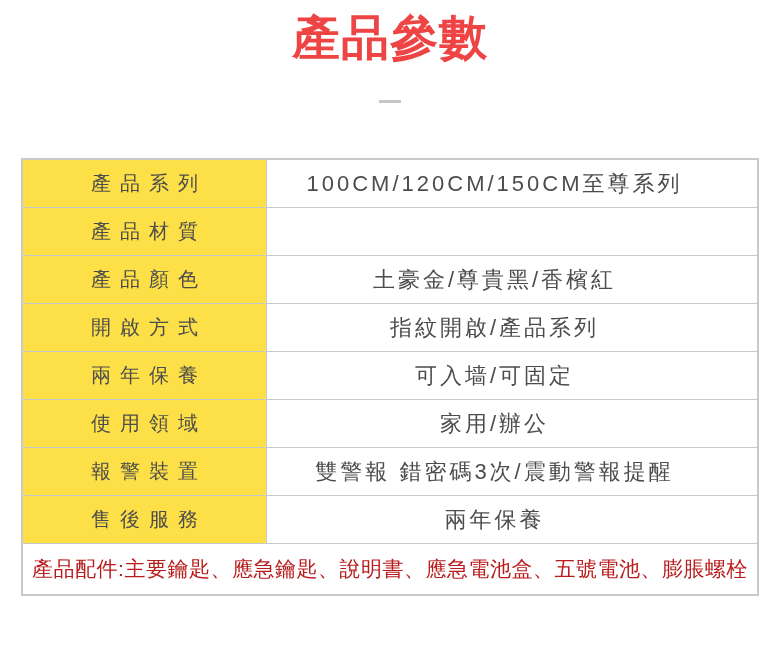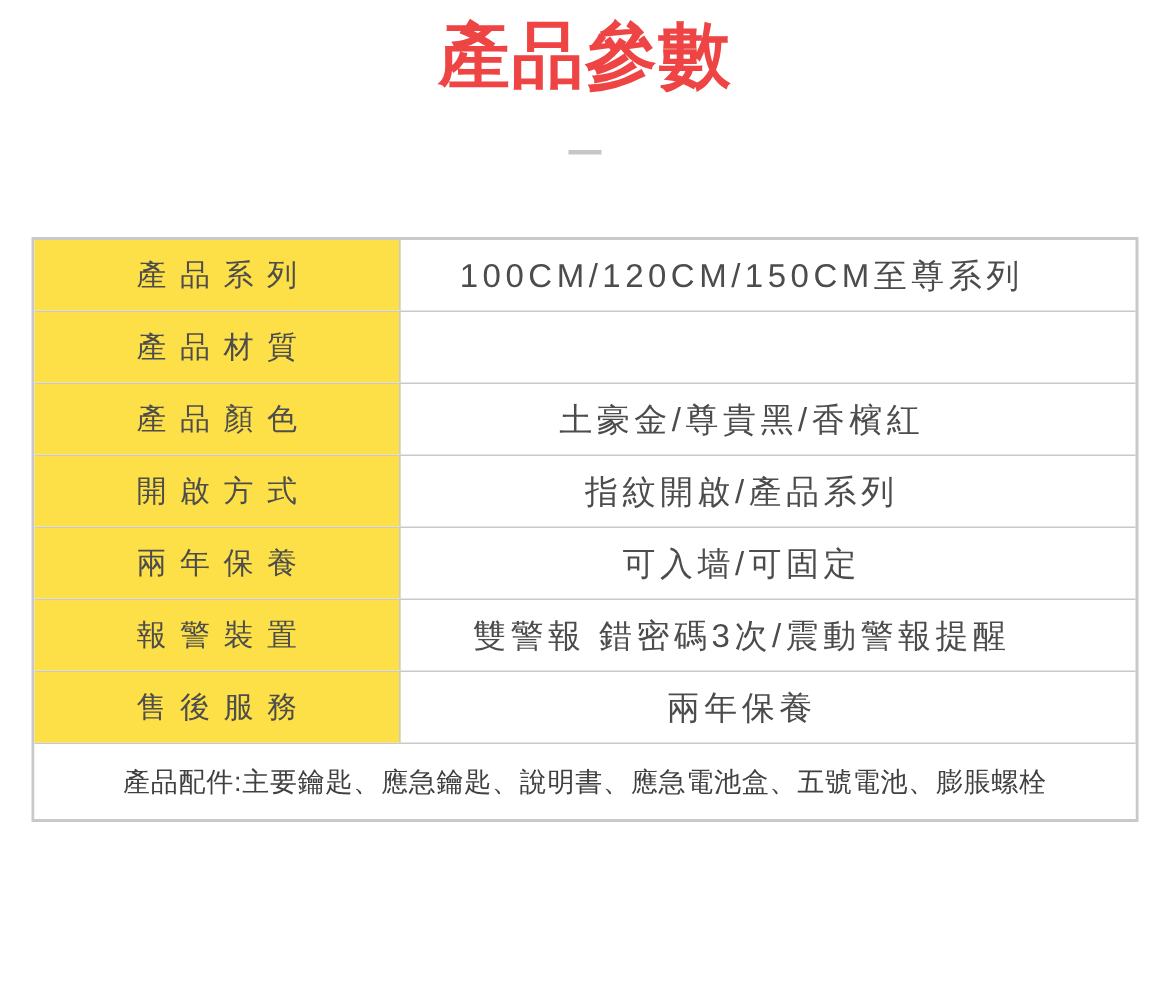--- a/index.html
+++ b/index.html
@@ -63,23 +63,23 @@
     letter-spacing: 3px;
     color: #4c4c4c;
     padding-right: 35px;
     white-space: nowrap;
   }
   .accessories-row {
     height: 50px;
     display: flex;
     align-items: center;
     justify-content: center;
-    font-size: 18px;
+    font-size: 21px;
     letter-spacing: 0.5px;
-    color: #404040;
+    color: #b91c1c;
     background: #ffffff;
     white-space: nowrap;
   }
 </style>
 </head>
 <body>
 
 <h1 class="page-title">產品參數</h1>
 <div class="title-dash"></div>
 
@@ -102,20 +102,24 @@
   <div class="spec-row">
     <div class="label-cell">開啟方式</div>
     <div class="value-cell">指紋開啟/產品系列</div>
   </div>
 
   <div class="spec-row">
     <div class="label-cell">兩年保養</div>
     <div class="value-cell">可入墙/可固定</div>
   </div>
 
+  <div class="spec-row">
+    <div class="label-cell">使用領域</div>
+    <div class="value-cell">家用/辦公</div>
+  </div>
 
   <div class="spec-row">
     <div class="label-cell">報警裝置</div>
     <div class="value-cell">雙警報 錯密碼3次/震動警報提醒</div>
   </div>
 
   <div class="spec-row">
     <div class="label-cell">售後服務</div>
     <div class="value-cell">兩年保養</div>
   </div>

